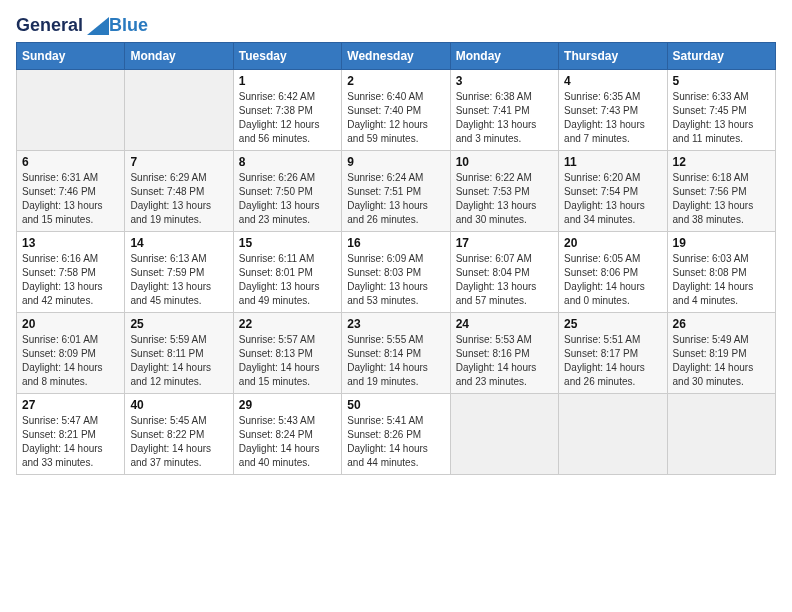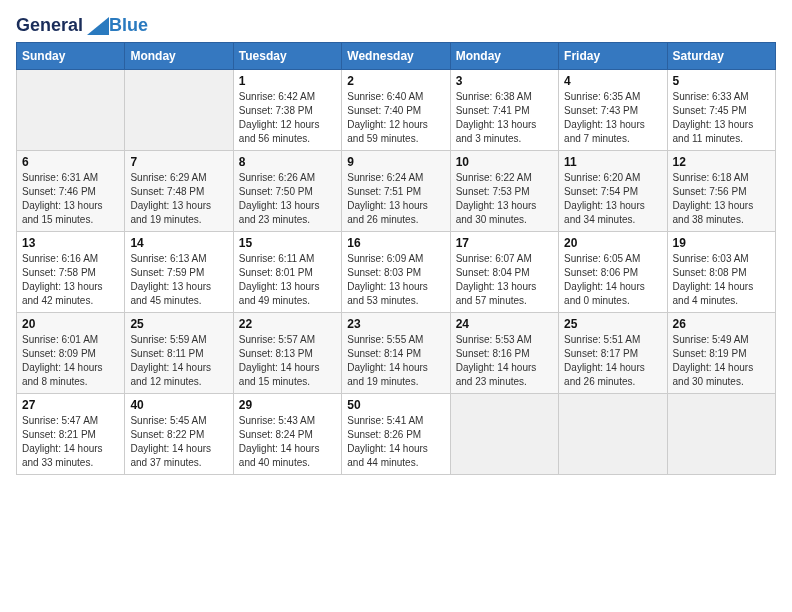--- a/index.html
+++ b/index.html
@@ -98,21 +98,21 @@
 </div>
 
 <table class="calendar">
   <thead>
     <tr>
       <th>Sunday</th>
       <th>Monday</th>
       <th>Tuesday</th>
       <th>Wednesday</th>
       <th>Monday</th>
-      <th>Friday</th>
+      <th>Thursday</th>
       <th>Saturday</th>
     </tr>
   </thead>
   <tbody id="calendar-body">
   <tr>
         <td class="empty-cell"></td>
         <td class="empty-cell"></td>
         <td>
           <div class="cell-day">1</div>
           <div class="cell-info">Sunrise: 6:42 AM<br>Sunset: 7:38 PM<br>Daylight: 12 hours and 56 minutes.</div>

